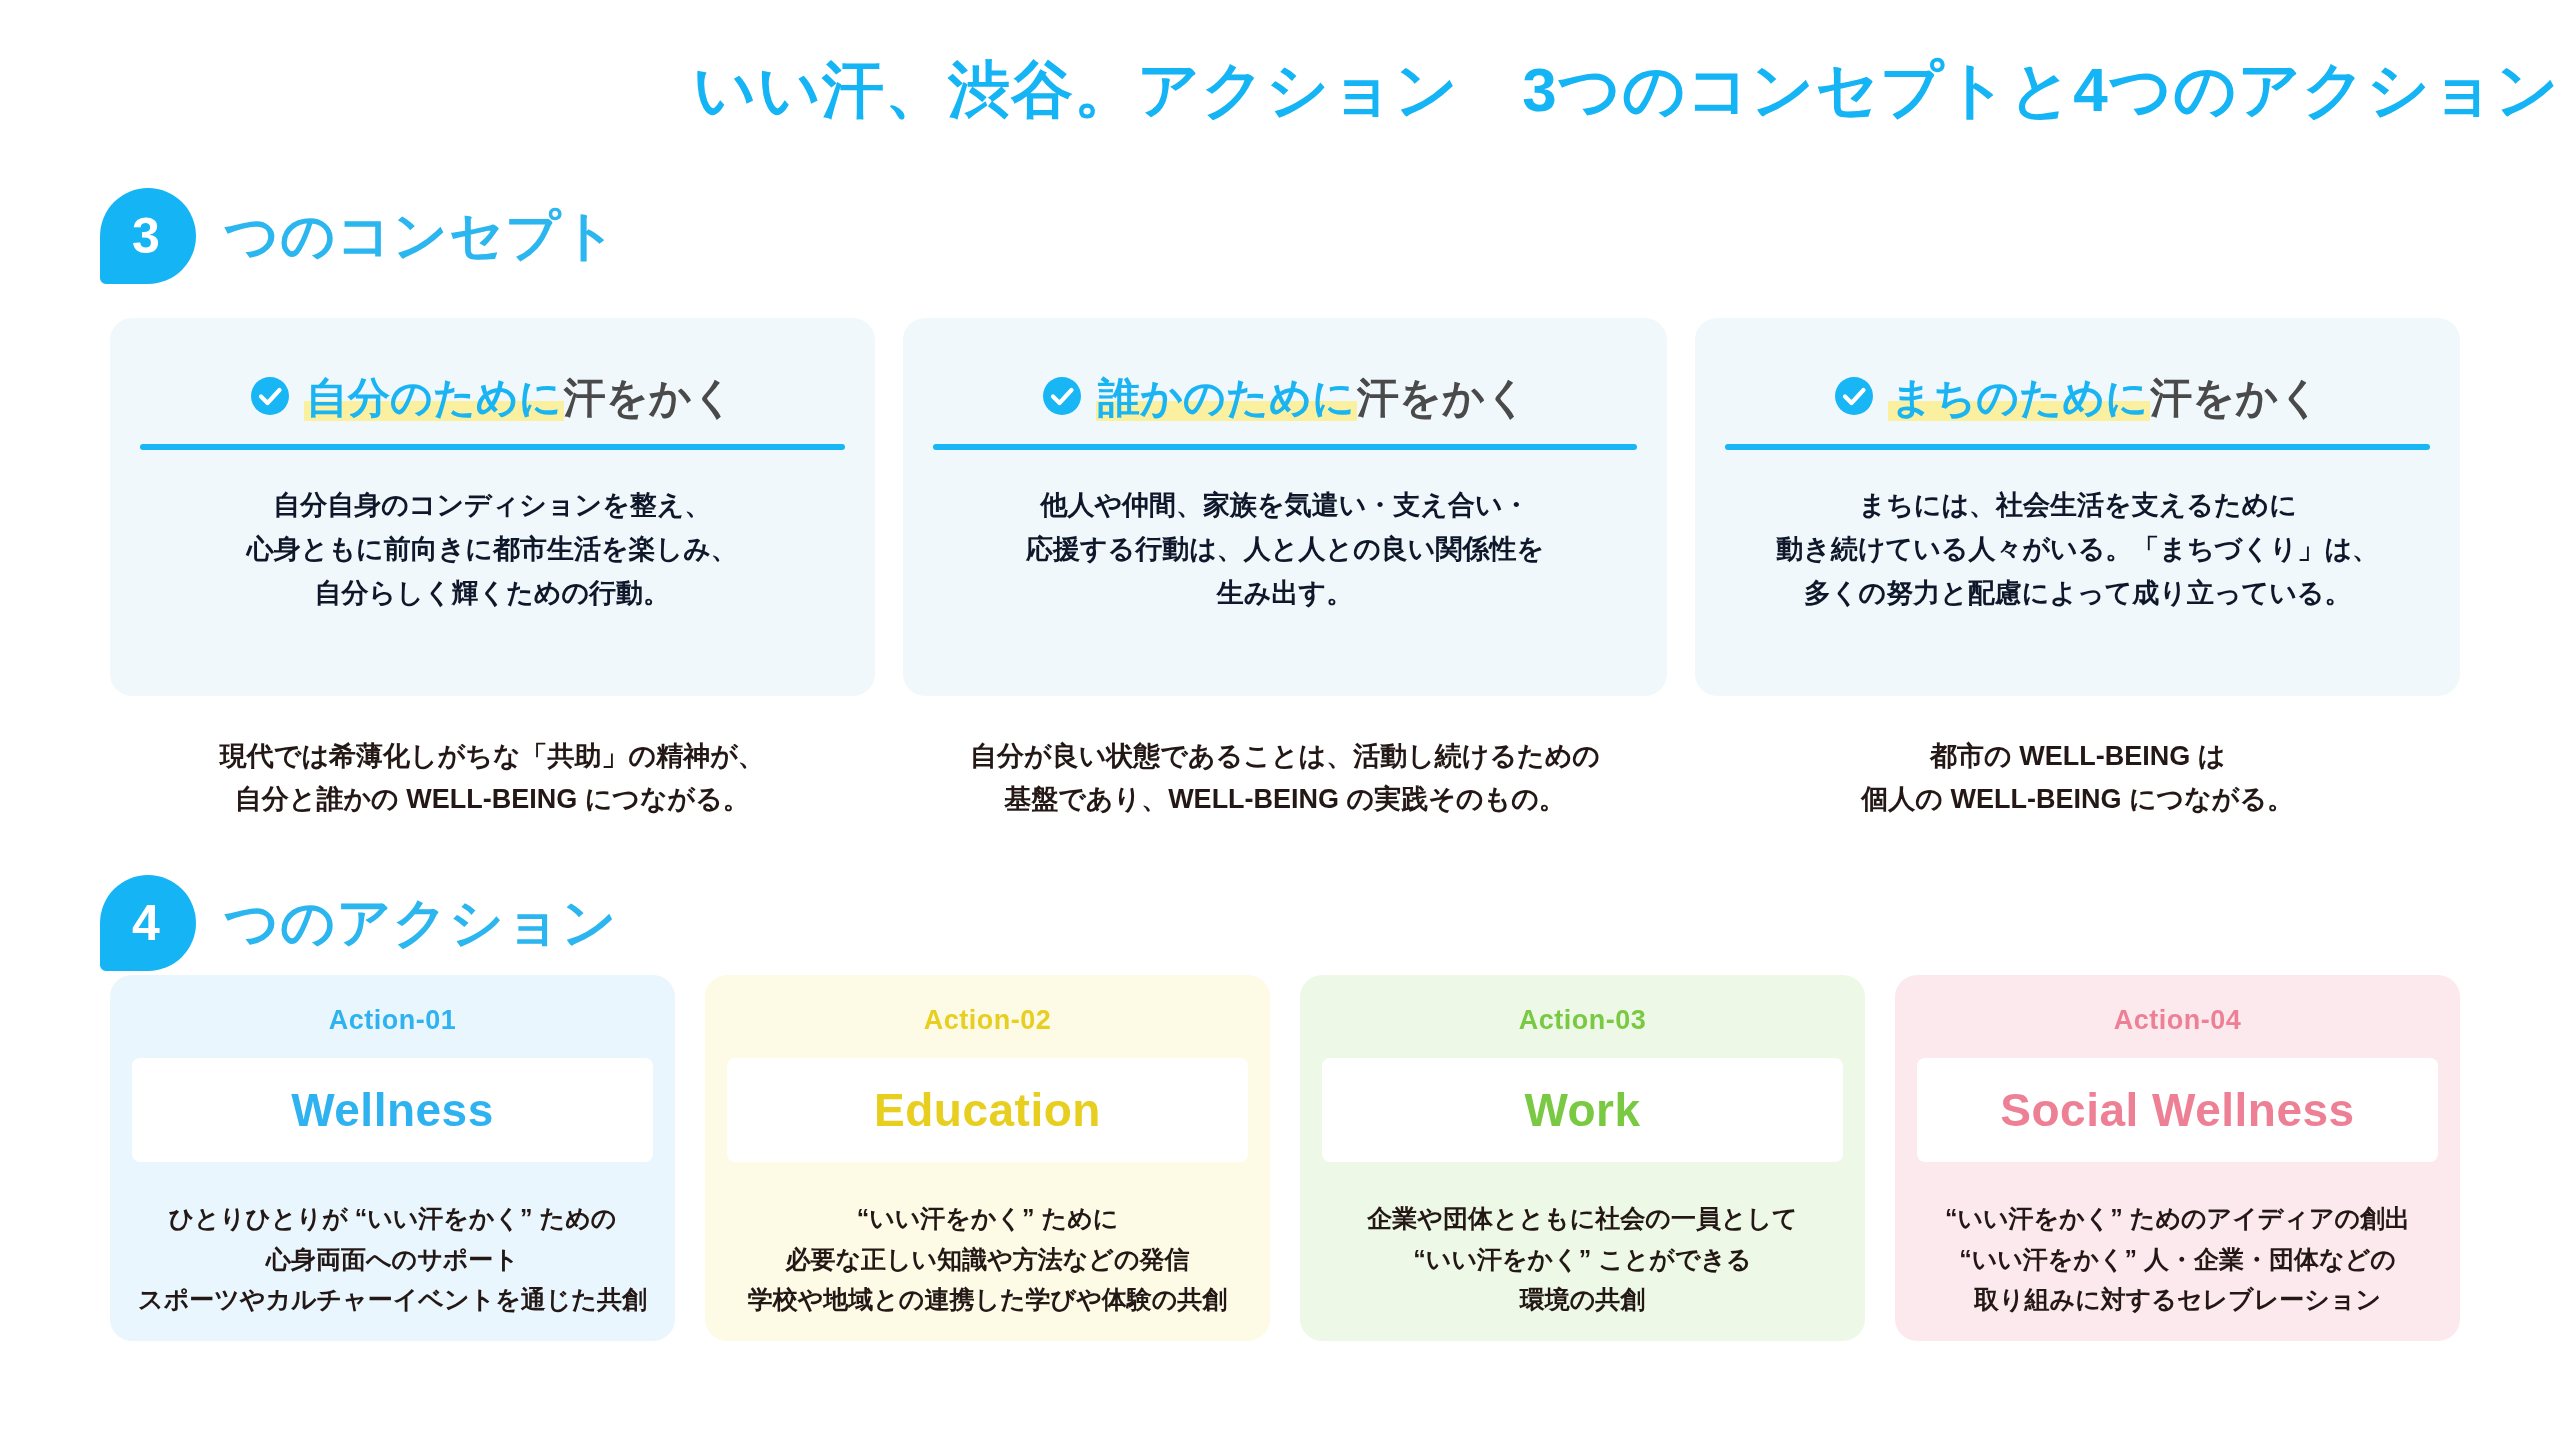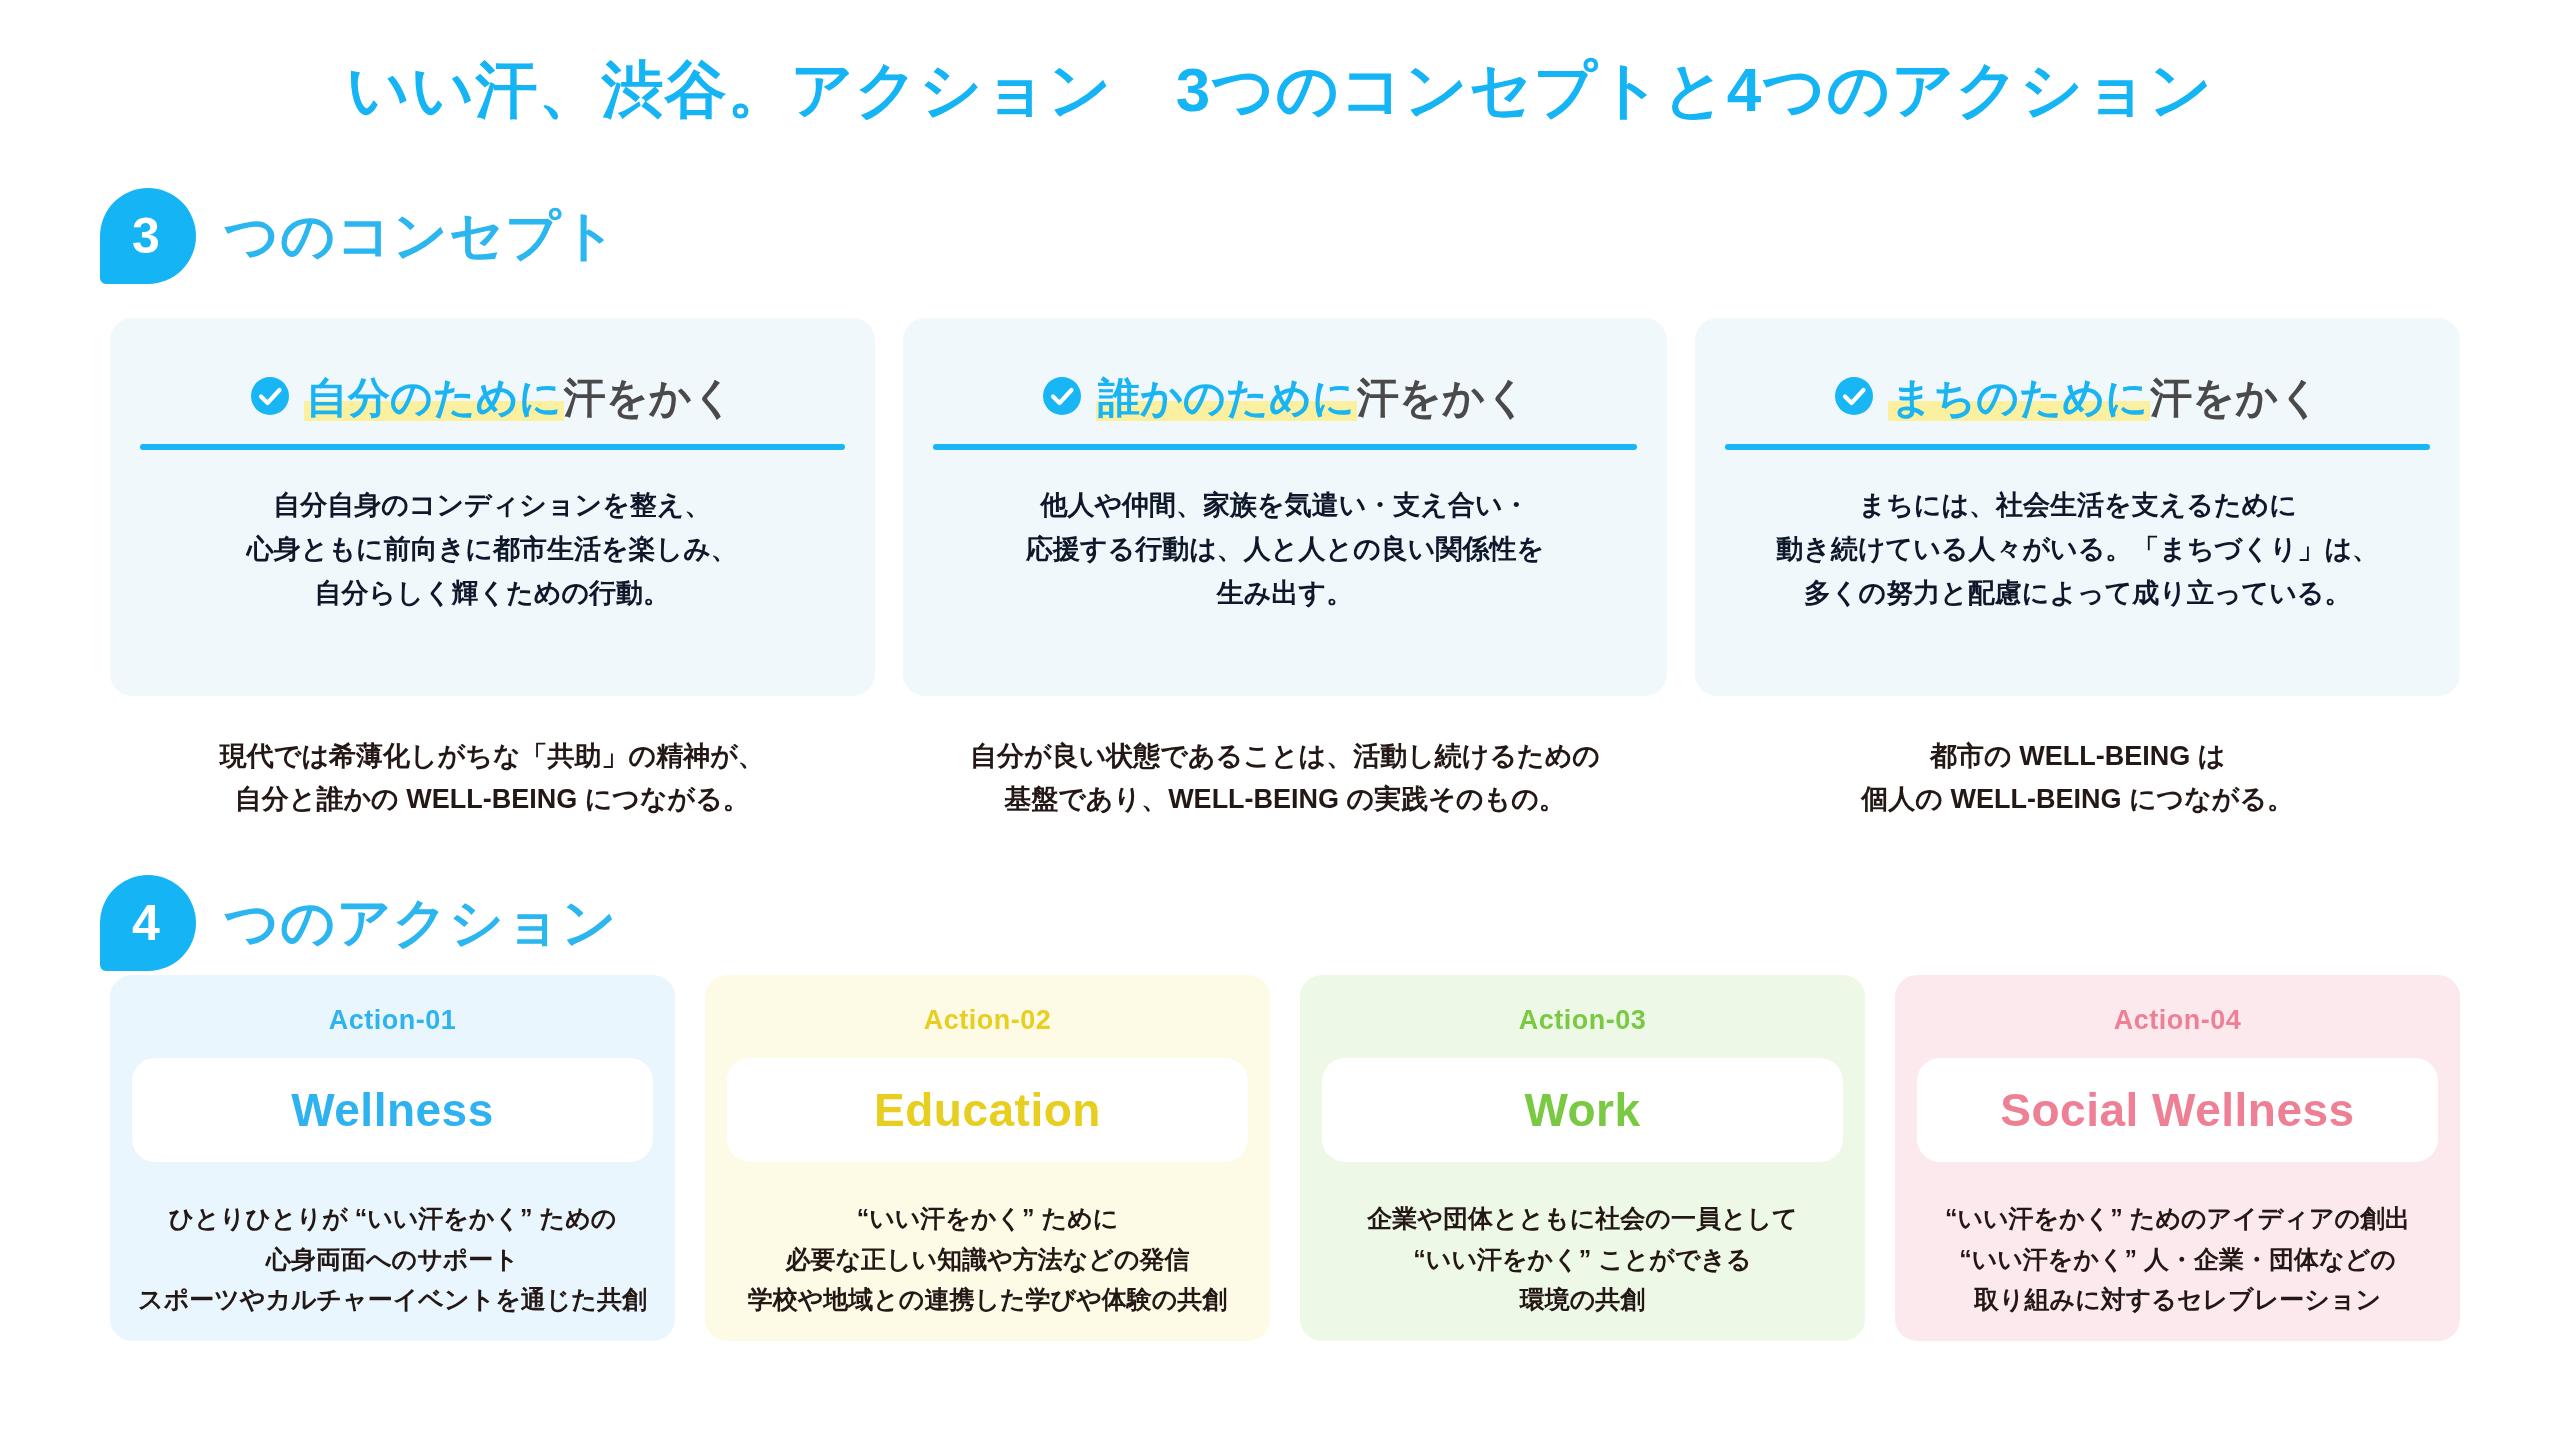--- a/index.html
+++ b/index.html
@@ -8,21 +8,21 @@
     background: #ffffff;
     font-family: "Liberation Sans", "DejaVu Sans", sans-serif;
     overflow: hidden;
   }
   .page { position: relative; width: 2560px; height: 1441px; }
 
   
   .title {
     position: absolute;
     top: 48px; left: 0; width: 2560px;
-    text-align: center;
+    text-align: right;
     font-size: 62px;
     font-weight: bold;
     letter-spacing: 1px;
     color: #14B4F5;
     white-space: pre;
   }
 
   
   .section-head { position: absolute; display: flex; align-items: center; }
   .badge {
@@ -133,21 +133,21 @@
   .action-label {
     font-size: 27px;
     font-weight: bold;
     letter-spacing: 0.5px;
   }
   .action-chip {
     margin-top: 22px;
     width: 100%;
     height: 104px;
     background: #ffffff;
-    border-radius: 23px;
+    border-radius: 8px;
     display: flex; align-items: center; justify-content: center;
   }
   .action-name {
     font-size: 46px;
     font-weight: bold;
     letter-spacing: 0.5px;
     white-space: nowrap;
   }
   .action-desc {
     margin-top: 36px;

